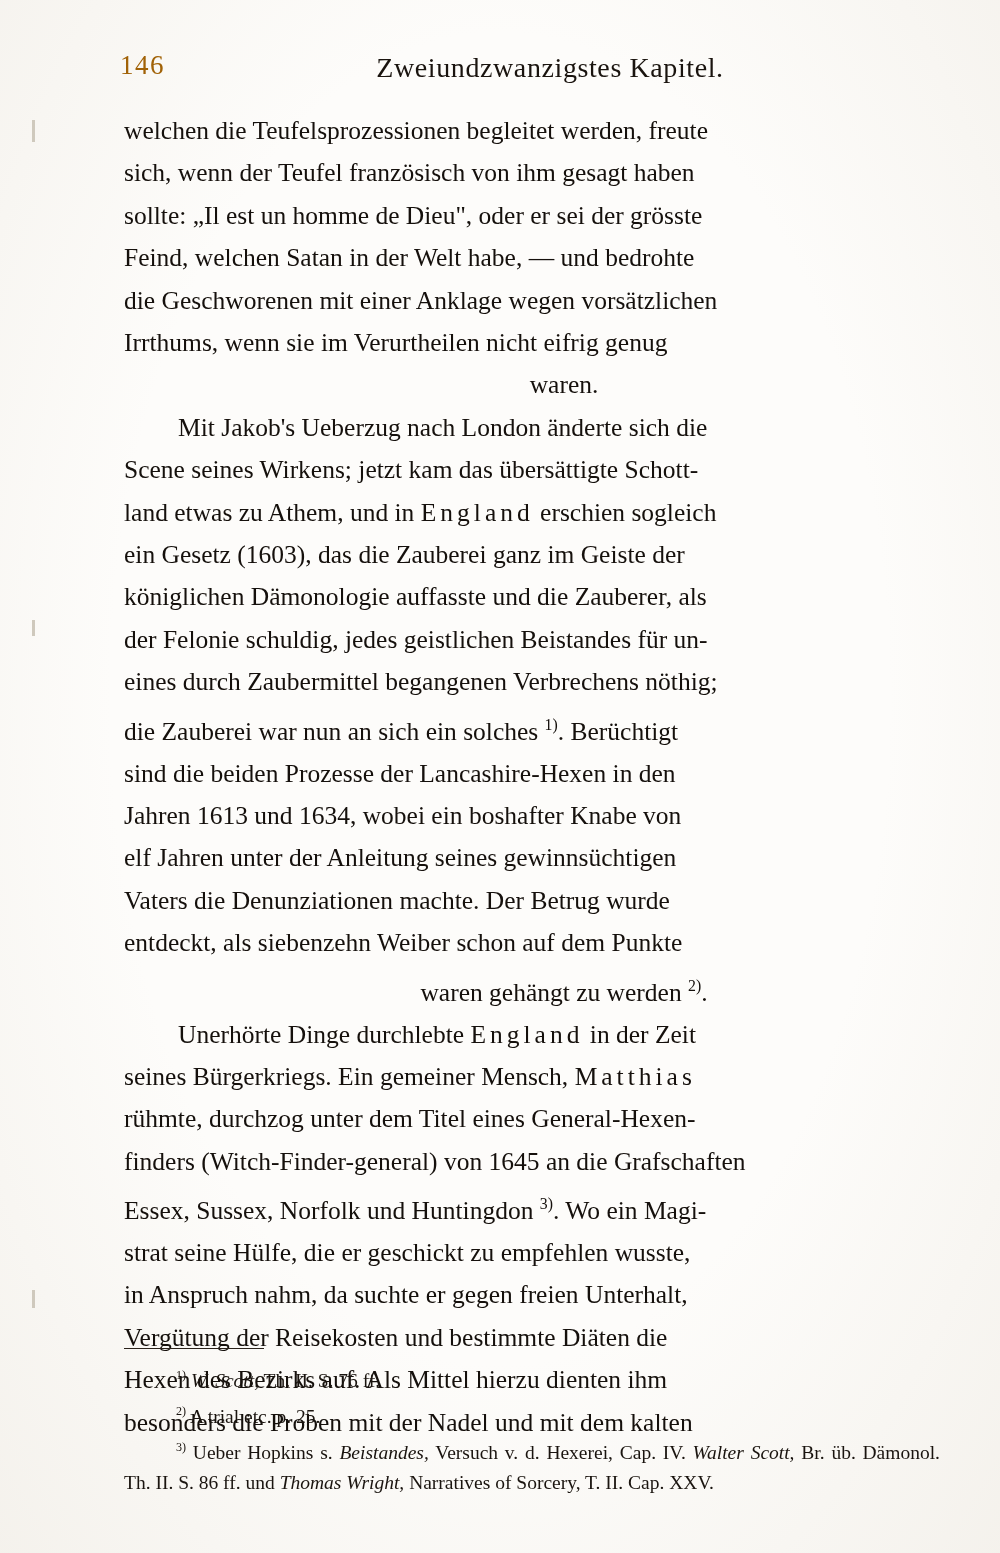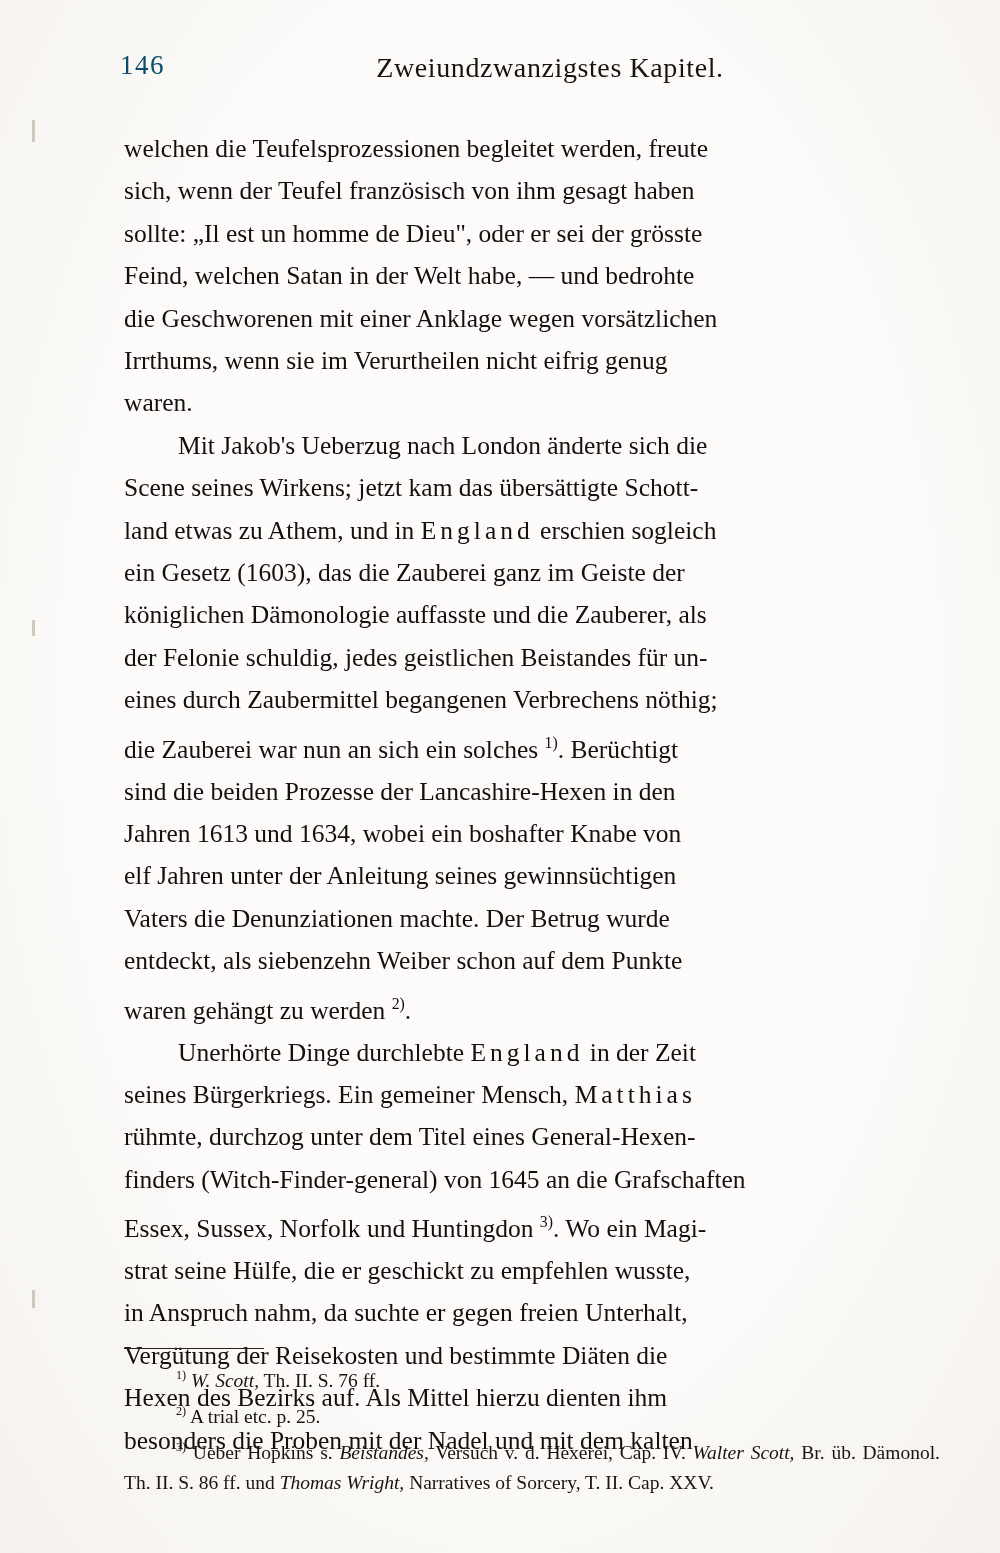--- a/index.html
+++ b/index.html
@@ -46,38 +46,38 @@
     left: 120px;
     width: 820px;
     height: 34px;
   }
   .folio {
     position: absolute;
     left: 0;
     top: 0;
     font-size: 27px;
     letter-spacing: 1.5px;
-    color: #0c4a6e;
+    color: #a16207;
   }
   .running-head {
     position: absolute;
     left: 0;
     top: 2px;
     width: 820px;
     text-align: center;
     font-size: 28px;
     letter-spacing: 0.6px;
     color: #1a140f;
     padding-left: 40px;
     box-sizing: border-box;
   }
 
   .body-text {
     position: absolute;
-    top: 128px;
+    top: 110px;
     left: 124px;
     width: 816px;
     font-size: 25.5px;
     line-height: 42.4px;
     text-align: justify;
     color: #15100c;
   }
   .body-text p {
     margin: 0;
   }
@@ -85,21 +85,22 @@
     display: block;
     white-space: nowrap;
   }
   
   .j {
     display: flex;
     justify-content: space-between;
     width: 100%;
   }
   .j.last {
-    justify-content: flex-start;
+    justify-content: center;
+    margin-left: 32px;
   }
   .j > span { white-space: pre; }
   .ind { padding-left: 54px; }
 
   .spaced {
     letter-spacing: 4px;
   }
   .sup {
     font-size: 0.62em;
     vertical-align: super;

